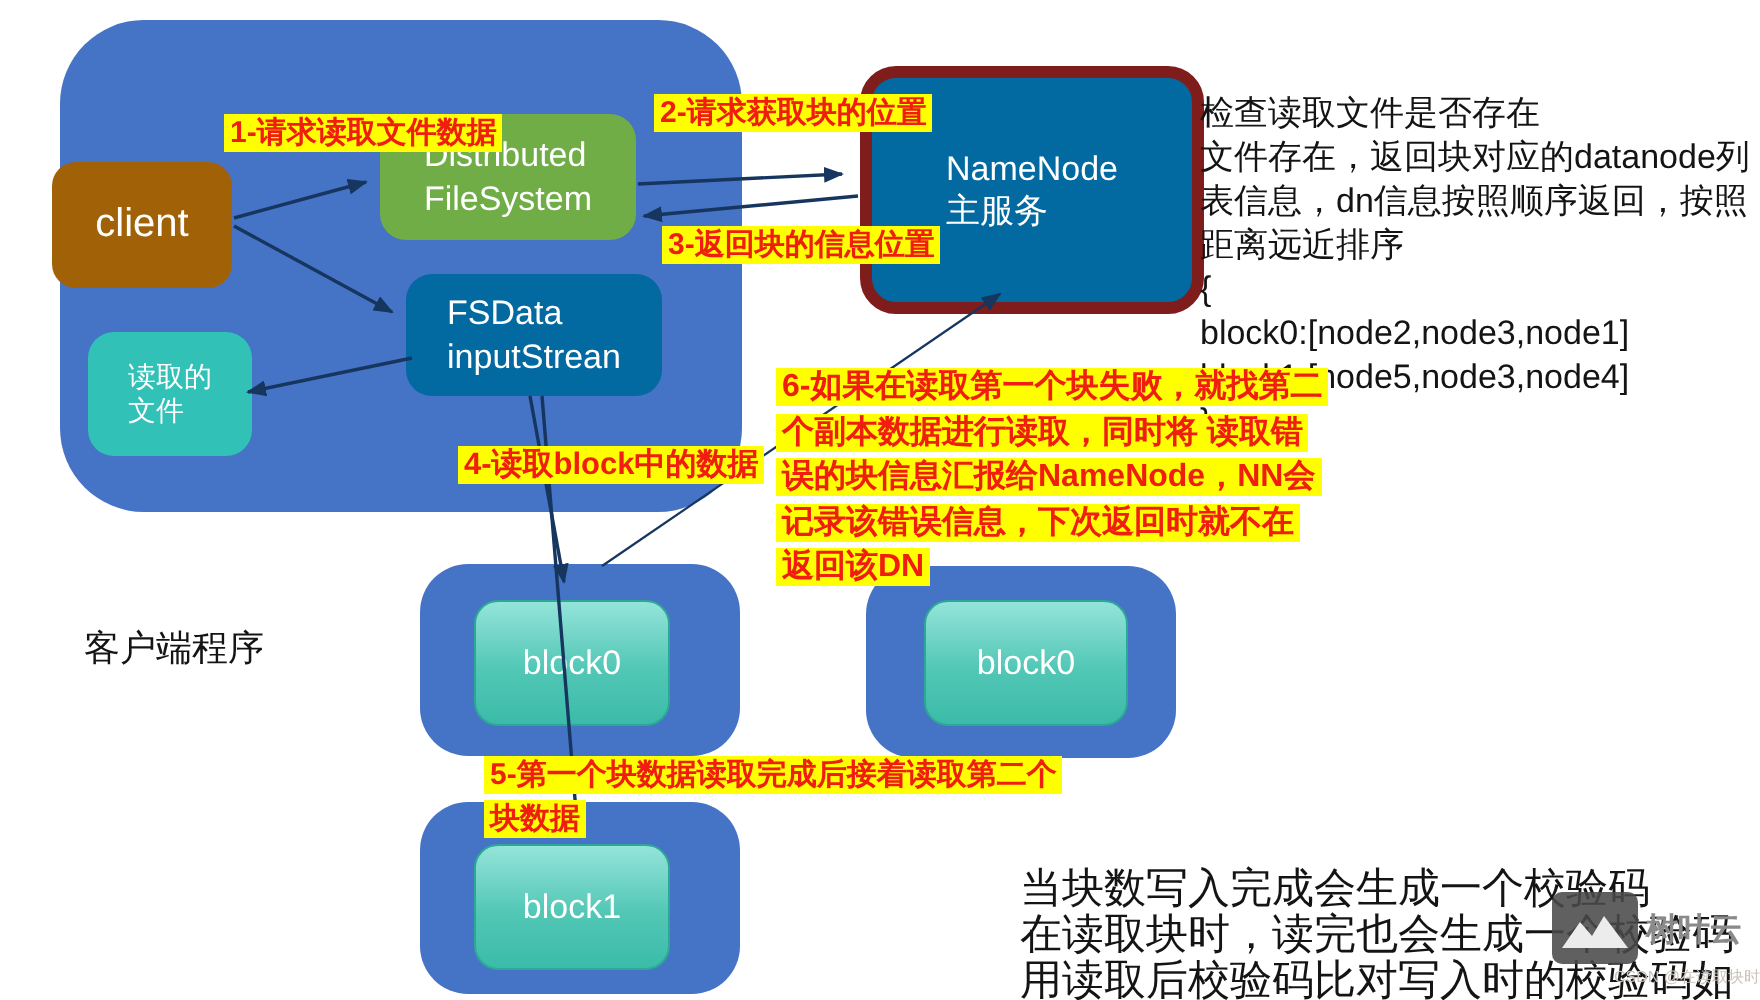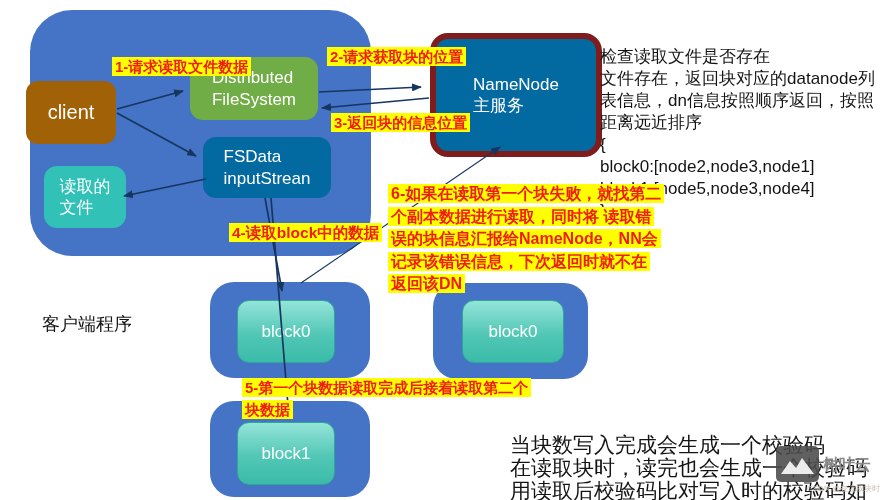--- a/index.html
+++ b/index.html
@@ -12,21 +12,21 @@
   #client-container { left:30px; top:10px; width:341px; height:246px; border-radius:42px; }
   #block0-left-wrap  { left:210px; top:282px; width:160px; height:96px; border-radius:24px; }
   #block0-right-wrap { left:433px; top:283px; width:155px; height:96px; border-radius:24px; }
   #block1-wrap       { left:210px; top:401px; width:160px; height:96px; border-radius:24px; }
   
   .node {
     position:absolute; z-index:2; display:flex; align-items:center; justify-content:center;
     text-align:left; color:#ffffff; white-space:pre-line; line-height:1.25;
   }
   #node-client    { left:26px;  top:81px;  width:90px;  height:63px; background:#a16207; border-radius:12px; font-size:20px; }
-  #node-read-file { left:44px;  top:166px; width:82px;  height:62px; background:#31C1B6; border-radius:13px; font-size:17px; }
+  #node-read-file { left:44px;  top:166px; width:82px;  height:62px; background:#31C1B6; border-radius:13px; font-size:14px; }
   #node-dfs       { left:190px; top:57px;  width:128px; height:63px; background:#70AD47; border-radius:13px; font-size:17px; }
   #node-fsdata    { left:203px; top:137px; width:128px; height:61px; background:#0369a1; border-radius:13px; font-size:17px; }
   #node-namenode  { left:430px; top:33px;  width:160px; height:112px; background:#0369a1; border:6px solid #7f1d1d; border-radius:18px; font-size:17px; }
   .tealblock {
     background:linear-gradient(180deg,#94E4D9 0%,#52C7B6 55%,#3BBBA9 100%);
     border:1px solid #2DA896; border-radius:12px; font-size:17px;
   }
   #block0-left  { left:237px; top:300px; width:96px;  height:61px; }
   #block0-right { left:462px; top:300px; width:100px; height:61px; }
   #block1       { left:237px; top:422px; width:96px;  height:61px; }

